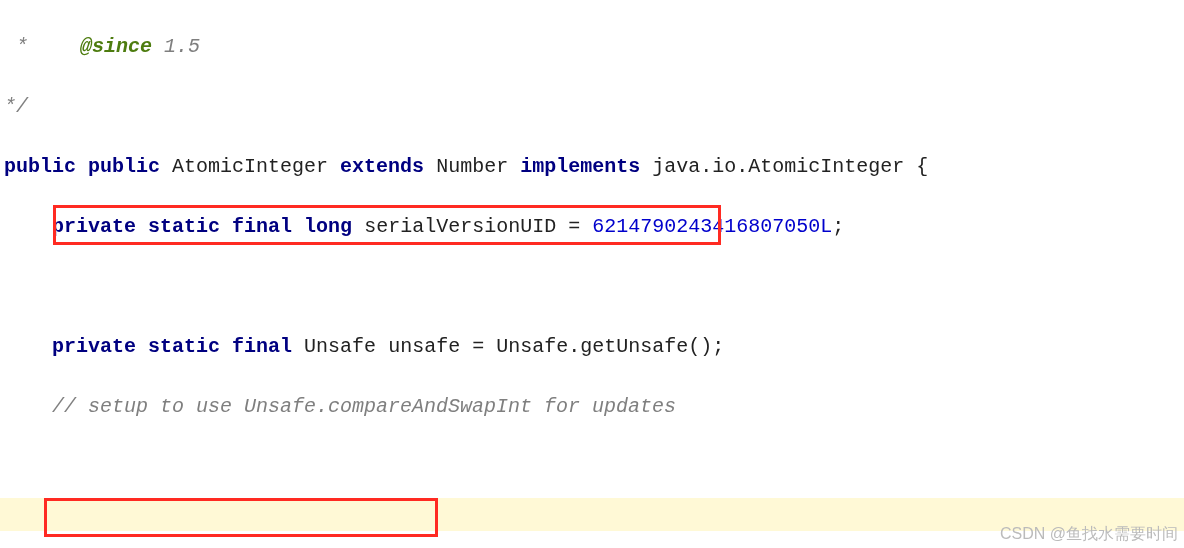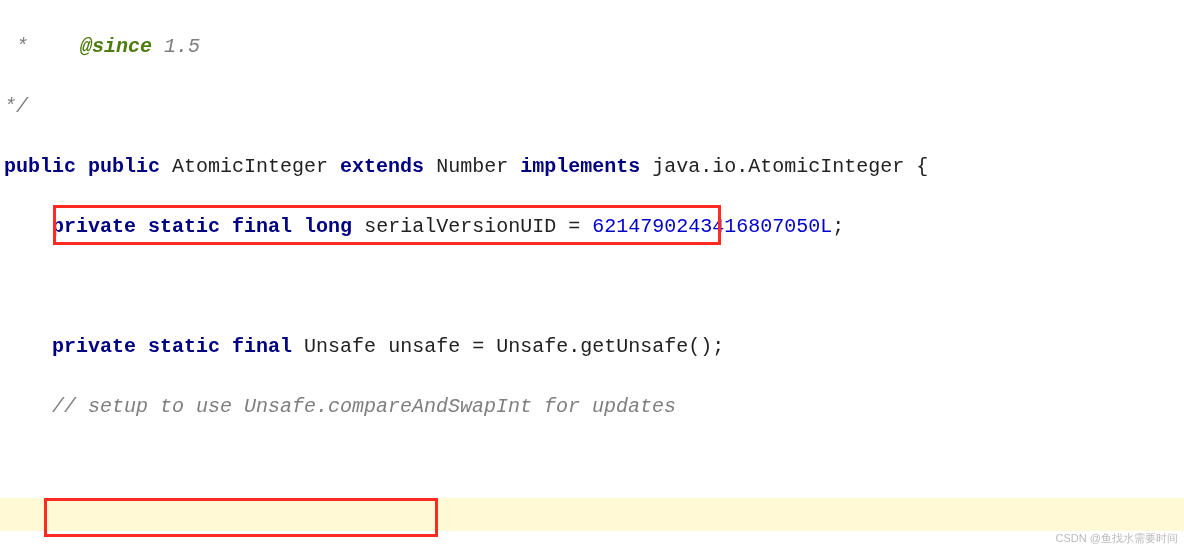--- a/index.html
+++ b/index.html
@@ -43,21 +43,21 @@
   .yellow-stripe {
     position:absolute;
     left:0; top:498px;
     width:1184px; height:33px;
     background:#fff9d6;
     z-index:-1;
   }
   .watermark {
     position:absolute;
     right:6px; bottom:2px;
-    font-size:11px;
+    font-size:16px;
     color:#bbb;
     font-family:Arial,sans-serif;
   }
 </style>
 </head>
 <body>
 
 <div class="yellow-stripe"></div>
 
 <div class="code-area">

